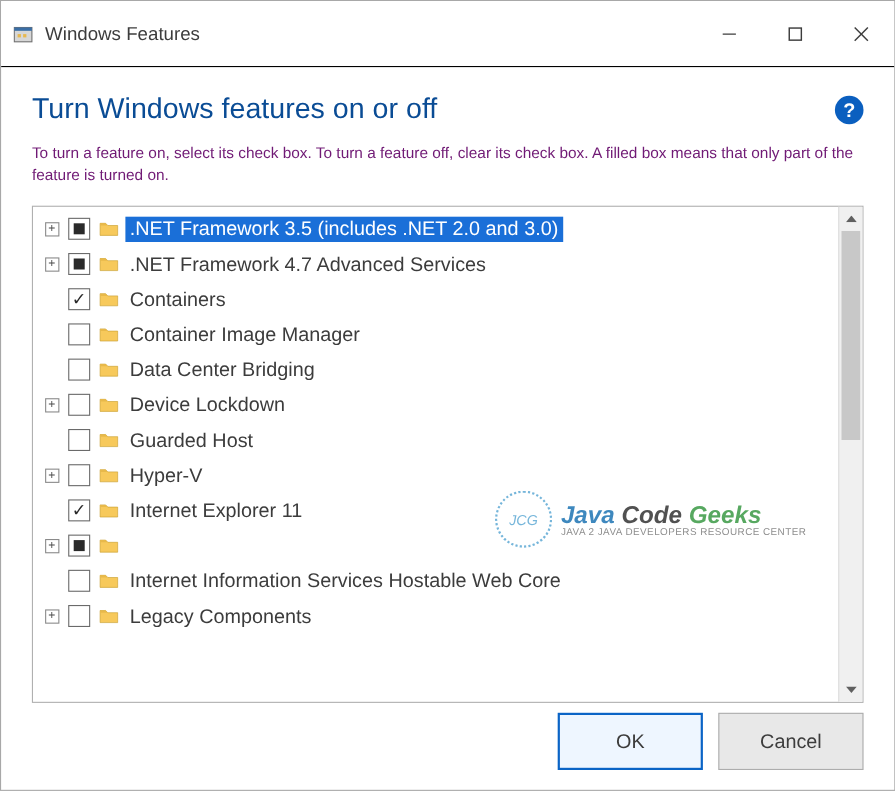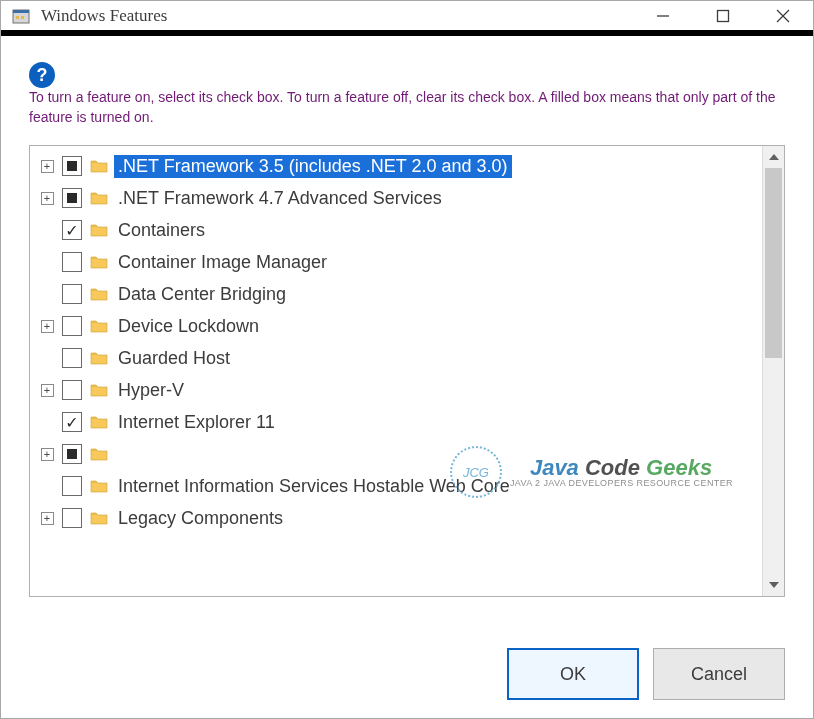--- a/index.html
+++ b/index.html
@@ -7,27 +7,26 @@
     margin: 0;
     font-family: "Segoe UI", Tahoma, sans-serif;
     background: #fff;
     width: 814px;
     height: 719px;
     overflow: hidden;
     border: 1px solid #a8a8a8;
     position: relative;
   }
   .titlebar {
-    height: 35px;
+    height: 60px;
     display: flex;
     align-items: center;
     padding: 0 0 0 10px;
     background: #fff;
-    border-bottom: 6px solid #000000;
-    font-family: Liberation Serif, serif;
+    border-bottom: 1px solid #000000;
   }
   .titlebar-icon {
     width: 20px; height: 20px;
     margin-right: 10px;
     display: inline-flex;
     align-items: center;
     justify-content: center;
   }
   .titlebar-title {
     font-size: 17px;
@@ -216,21 +215,21 @@
     justify-content: center;
     color: #5ea9d4;
     font-size: 13px;
     font-style: italic;
   }
   .watermark-text {
     display: flex;
     flex-direction: column;
     line-height: 1.05;
   }
-  .wm-main { font-size: 22px; font-style: italic; font-weight: 600; margin-left: 20px; }
+  .wm-main { font-size: 22px; font-style: italic; font-weight: 600; }
   .wm-main .j { color: #1d74b3; }
   .wm-main .c { color: #333; }
   .wm-main .g { color: #3a9a45; }
   .wm-sub { font-size: 9px; color: #7a7a7a; letter-spacing: 0.4px; }
 </style>
 </head>
 <body>
 
 <div class="titlebar">
   <span class="titlebar-icon">
@@ -257,20 +256,21 @@
       <svg width="14" height="14">
           <line x1="1" y1="1" x2="13" y2="13" stroke="#3c3c3c" stroke-width="1.3"></line>
           <line x1="13" y1="1" x2="1" y2="13" stroke="#3c3c3c" stroke-width="1.3"></line>
         </svg>
     </div>
   </div>
 </div>
 
 <div class="body-area">
   <div class="heading-row">
+    <div class="heading">Turn Windows features on or off</div>
     <div class="help-icon">?</div>
   </div>
   <div class="description">To turn a feature on, select its check box. To turn a feature off, clear its check box. A filled box means that only part of the feature is turned on.</div>
 
   <div class="tree-container">
     <div class="tree-list" id="tree-list">
         <div class="tree-row">
           <div class="expand-cell">
             <div class="expand-btn">+</div>
           </div>

